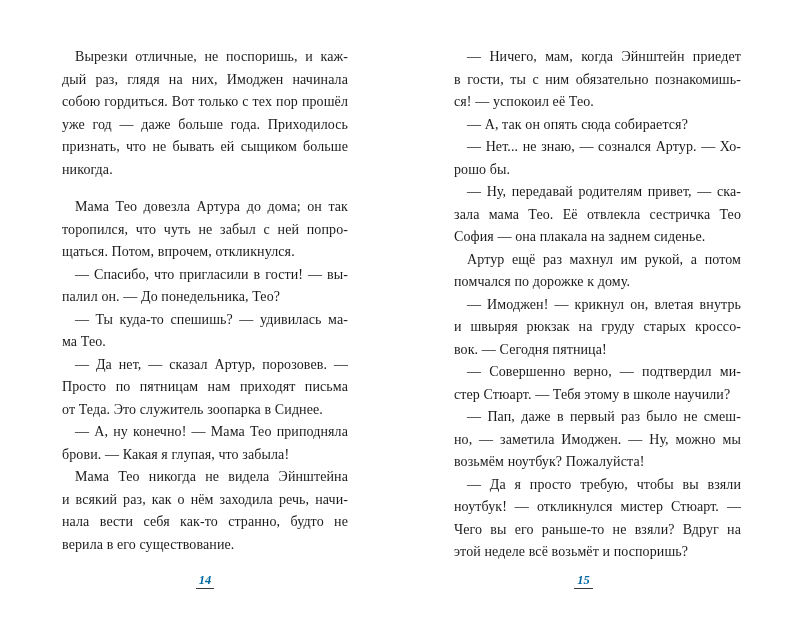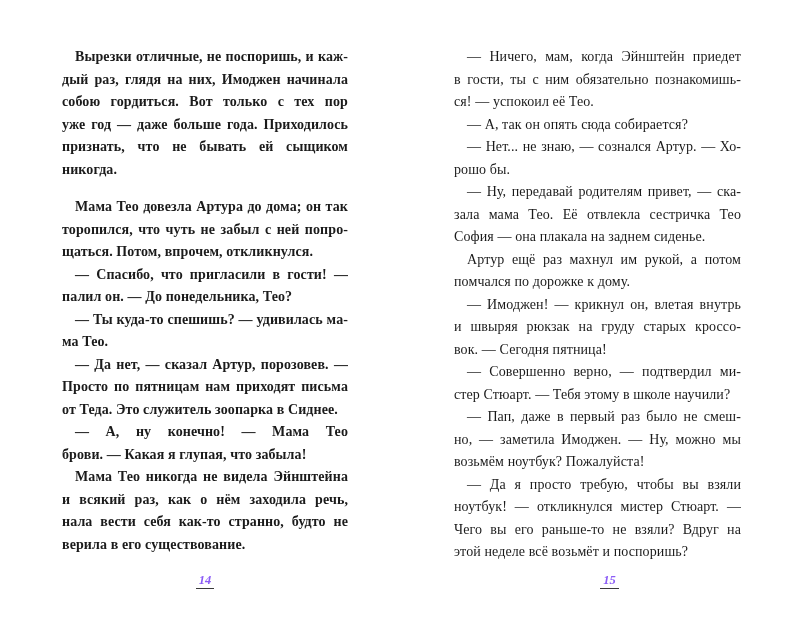--- a/index.html
+++ b/index.html
@@ -22,21 +22,21 @@
     position: relative;
     width: 400px; height: 630px;
   }
   .page-body {
     position: absolute;
     top: 46px;
     font-size: 14px;
     line-height: 22.5px;
     letter-spacing: 0.1px;
   }
-  .page.left  .page-body { left: 62px; width: 286px; font-weight: bold; }
+  .page.left  .page-body { left: 62px; width: 286px; }
   .page.right .page-body { left: 54px; width: 287px; }
 
   .para { margin: 0; padding: 0; }
   .para.gap { margin-top: 15px; }
 
   .line {
     display: block;
     height: 22.5px;
     overflow: hidden;
   }
@@ -45,27 +45,27 @@
     text-align-last: justify;
   }
   .line.first { padding-left: 13px; }
 
   .page-number {
     position: absolute;
     top: 570px;
     text-align: center;
   }
   .page.left  .page-number { left: 62px; width: 286px; }
-  .page.right .page-number { left: 66px; width: 287px; }
+  .page.right .page-number { left: 40px; width: 287px; }
   .num {
     display: inline-block;
     font-size: 12.5px;
     font-style: italic;
     font-weight: 700;
-    color: #8b5cf6;
+    color: #0369a1;
     line-height: 14px;
     padding: 0 3px 1px 3px;
     border-bottom: 1.5px solid #3a3a3a;
   }
 </style>
 </head>
 <body>
 
 <div class="spread">
   <section class="page left">

